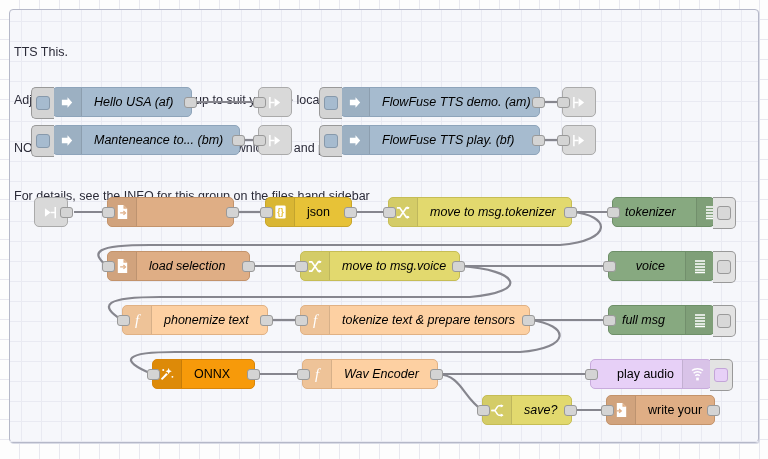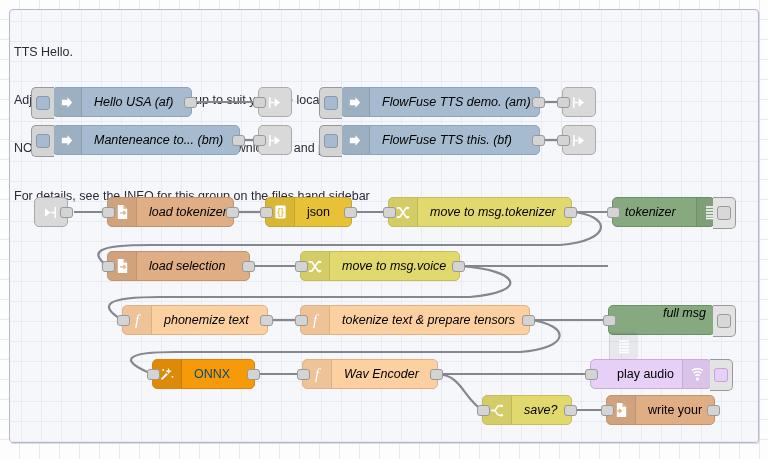--- a/index.html
+++ b/index.html
@@ -89,21 +89,21 @@
   .n-file  {background:#dfae85;border-color:#c3936b;}
   .n-json  {background:#e7c237;border-color:#c8a52b;}
   .n-change{background:#e2d96e;border-color:#c6bd55;}
   .n-switch{background:#e2d96e;border-color:#c6bd55;}
   .n-func  {background:#fdd0a2;border-color:#e0b184;}
   .n-debug {background:#87a980;border-color:#6e8f68;gap:12px;}
   .n-onnx  {background:#f79a0a;border-color:#d8850a;}
   .n-audio {background:#e7d0f7;border-color:#c8abdc;}
 
   .n-onnx .icon{background:rgba(0,0,0,.10);}
-  .n-onnx .label{color:#0c4a6e;text-align:center;}
+  .n-onnx .label{color:#000000;text-align:center;}
 
   
   .btn-left{
     position:absolute;left:-22px;top:-1px;width:22px;height:30px;
     background:#d4d4d4;border:1px solid #999;border-right:none;
     border-radius:5px 0 0 5px;
     display:flex;align-items:center;justify-content:center;
   }
   .btn-left i{
     display:block;width:12px;height:12px;border-radius:3px;
@@ -126,21 +126,21 @@
 </head>
 <body>
 
 <div id="canvas">
 
   <div id="group">
     <div id="group-grid"></div>
   </div>
 
   <div id="notes">
-    <div>TTS Hello.</div>
+    <div>TTS This.</div>
     <div>Adjust the ENV VARs on this group to suit your file locations and model selection</div>
     <div>NOTE: This demo requires files to be downloaded and place correctly on your filesystem</div>
     <div>For details, see the INFO for this group on the files hand sidebar</div>
   </div>
 
   <svg id="wires">
 
     <path d="M192,102 L258,102"></path>
     <path d="M240,140 L258,140"></path>
     <path d="M540,102 L562,102"></path>
@@ -251,21 +251,21 @@
 
   <div class="node n-inject italic" style="left:340px;top:125px;width:200px;">
     <div class="btn-left">
         <i></i>
       </div>
     <div class="icon">
       <svg width="15" height="15" viewBox="0 0 16 16">
           <path d="M2 5h6V2.5l5 5.5-5 5.5V11H2z" fill="#fff"></path>
         </svg>
     </div>
-    <div class="label">FlowFuse TTS this. (bf)</div>
+    <div class="label">FlowFuse TTS play. (bf)</div>
     <div class="port out"></div>
   </div>
 
   <div class="node n-link" style="left:562px;top:125px;width:34px;">
     <div class="port in"></div>
     <div class="icon" style="width:100%;flex:1;border:none;background:transparent;">
       <svg width="17" height="15" viewBox="0 0 18 16">
         <path d="M3 2v12" stroke="#fff" stroke-width="1.6" fill="none"></path>
         <path d="M3 8h5" stroke="#fff" stroke-width="1.6" fill="none"></path>
         <path d="M8 3.5L14 8l-6 4.5z" fill="#fff"></path>
@@ -286,21 +286,20 @@
 
   <div class="node n-file italic" style="left:107px;top:197px;width:127px;">
     <div class="port in"></div>
     <div class="icon">
       <svg width="15" height="16" viewBox="0 0 16 17">
         <path d="M3 1h6l4 4v11H3z" fill="#fff"></path>
         <path d="M9 1v4h4" fill="#dfae85"></path>
         <path d="M5.5 9.5h4M9 7.5l2.2 2-2.2 2" stroke="#dfae85" stroke-width="1.3" fill="none"></path>
       </svg>
     </div>
-    <div class="label">load tokenizer</div>
     <div class="port out"></div>
   </div>
 
   <div class="node n-json" style="left:265px;top:197px;width:87px;">
     <div class="port in"></div>
     <div class="icon">
       <svg width="15" height="16" viewBox="0 0 16 17">
         <rect x="2.5" y="1.5" width="11" height="14" rx="1.5" fill="#fff"></rect>
         <text x="8" y="12" font-family="Liberation Sans, sans-serif" font-size="9" font-weight="bold" fill="#e7c237" text-anchor="middle">{}</text>
       </svg>
@@ -356,20 +355,34 @@
       <svg width="16" height="15" viewBox="0 0 17 16">
         <path d="M2 3h3l7 10h3M2 13h3l7-10h3" stroke="#fff" stroke-width="1.8" fill="none"></path>
         <path d="M12.5 1.2L15.5 3l-3 1.8z" fill="#fff"></path>
         <path d="M12.5 11.2L15.5 13l-3 1.8z" fill="#fff"></path>
       </svg>
     </div>
     <div class="label">move to msg.voice</div>
     <div class="port out"></div>
   </div>
 
+  <div class="node n-debug italic" style="left:608px;top:251px;width:107px;">
+    <div class="port in"></div>
+    <div class="label right">voice</div>
+    <div class="icon right">
+      <svg width="14" height="15" viewBox="0 0 14 15">
+        <g stroke="#fff" stroke-width="1.5">
+          <path d="M2 2h10M2 5h10M2 8h10M2 11h10M2 13.5h10"></path>
+        </g>
+      </svg>
+    </div>
+    <div class="btn-right">
+        <i></i>
+      </div>
+  </div>
 
   <div class="node n-func italic" style="left:122px;top:305px;width:146px;">
     <div class="port in"></div>
     <div class="icon">
       <svg width="14" height="16" viewBox="0 0 14 16">
         <text x="7" y="13" font-family="Liberation Serif, serif" font-size="15" font-style="italic" fill="#fff" text-anchor="middle">f</text>
       </svg>
     </div>
     <div class="label">phonemize text</div>
     <div class="port out"></div>
@@ -379,21 +392,21 @@
     <div class="port in"></div>
     <div class="icon">
       <svg width="14" height="16" viewBox="0 0 14 16">
         <text x="7" y="13" font-family="Liberation Serif, serif" font-size="15" font-style="italic" fill="#fff" text-anchor="middle">f</text>
       </svg>
     </div>
     <div class="label">tokenize text &amp; prepare tensors</div>
     <div class="port out"></div>
   </div>
 
-  <div class="node n-debug italic" style="left:608px;top:305px;width:107px;flex-direction:column;">
+  <div class="node n-debug italic" style="left:608px;top:305px;width:107px;">
     <div class="port in"></div>
     <div class="label right">full msg</div>
     <div class="icon right">
       <svg width="14" height="15" viewBox="0 0 14 15">
         <g stroke="#fff" stroke-width="1.5">
           <path d="M2 2h10M2 5h10M2 8h10M2 11h10M2 13.5h10"></path>
         </g>
       </svg>
     </div>
     <div class="btn-right">

